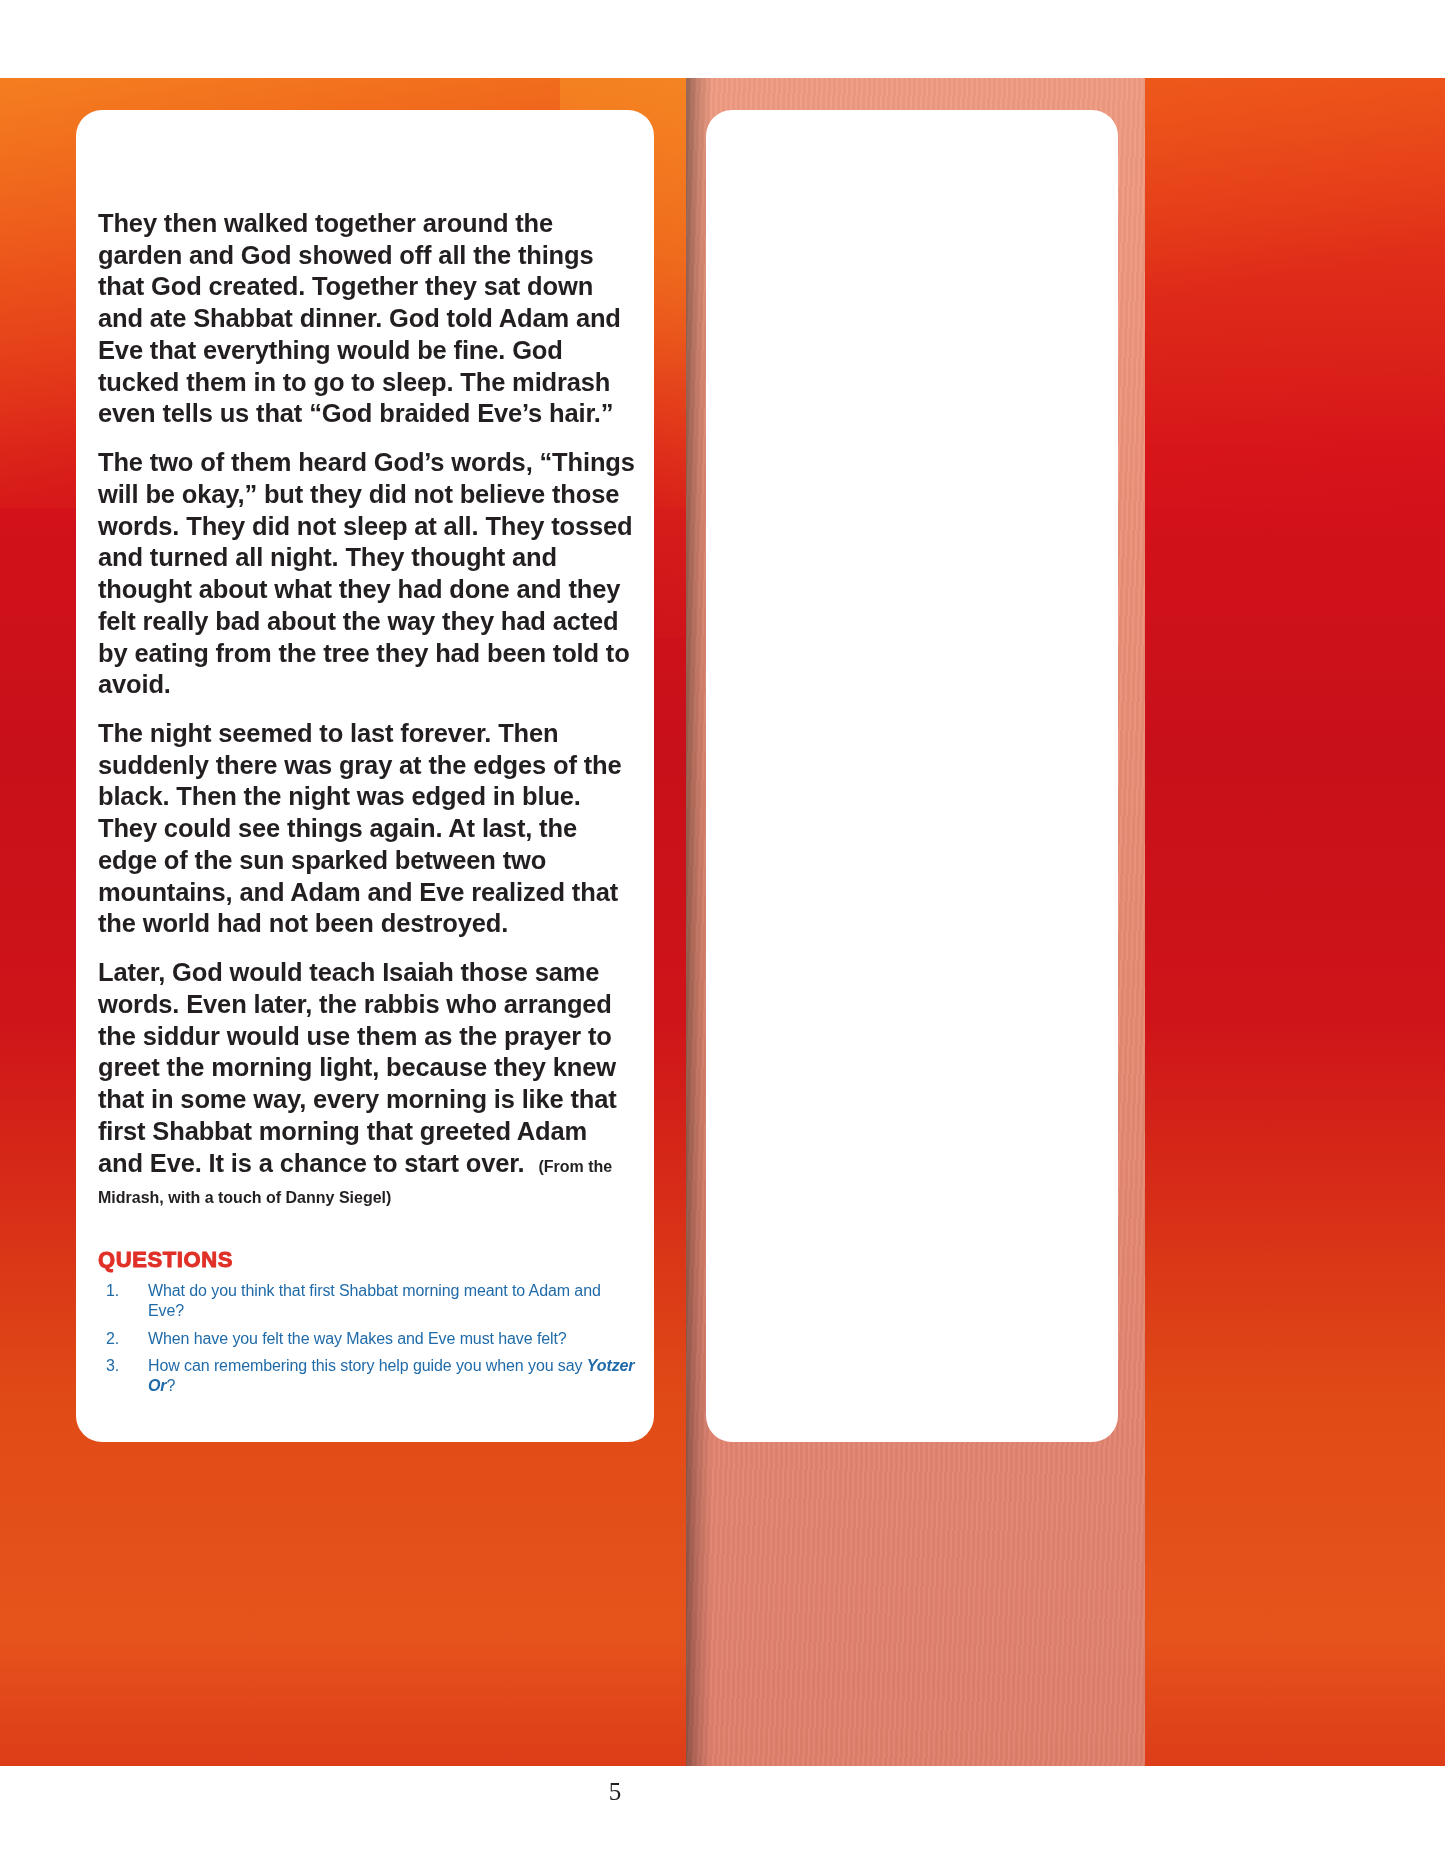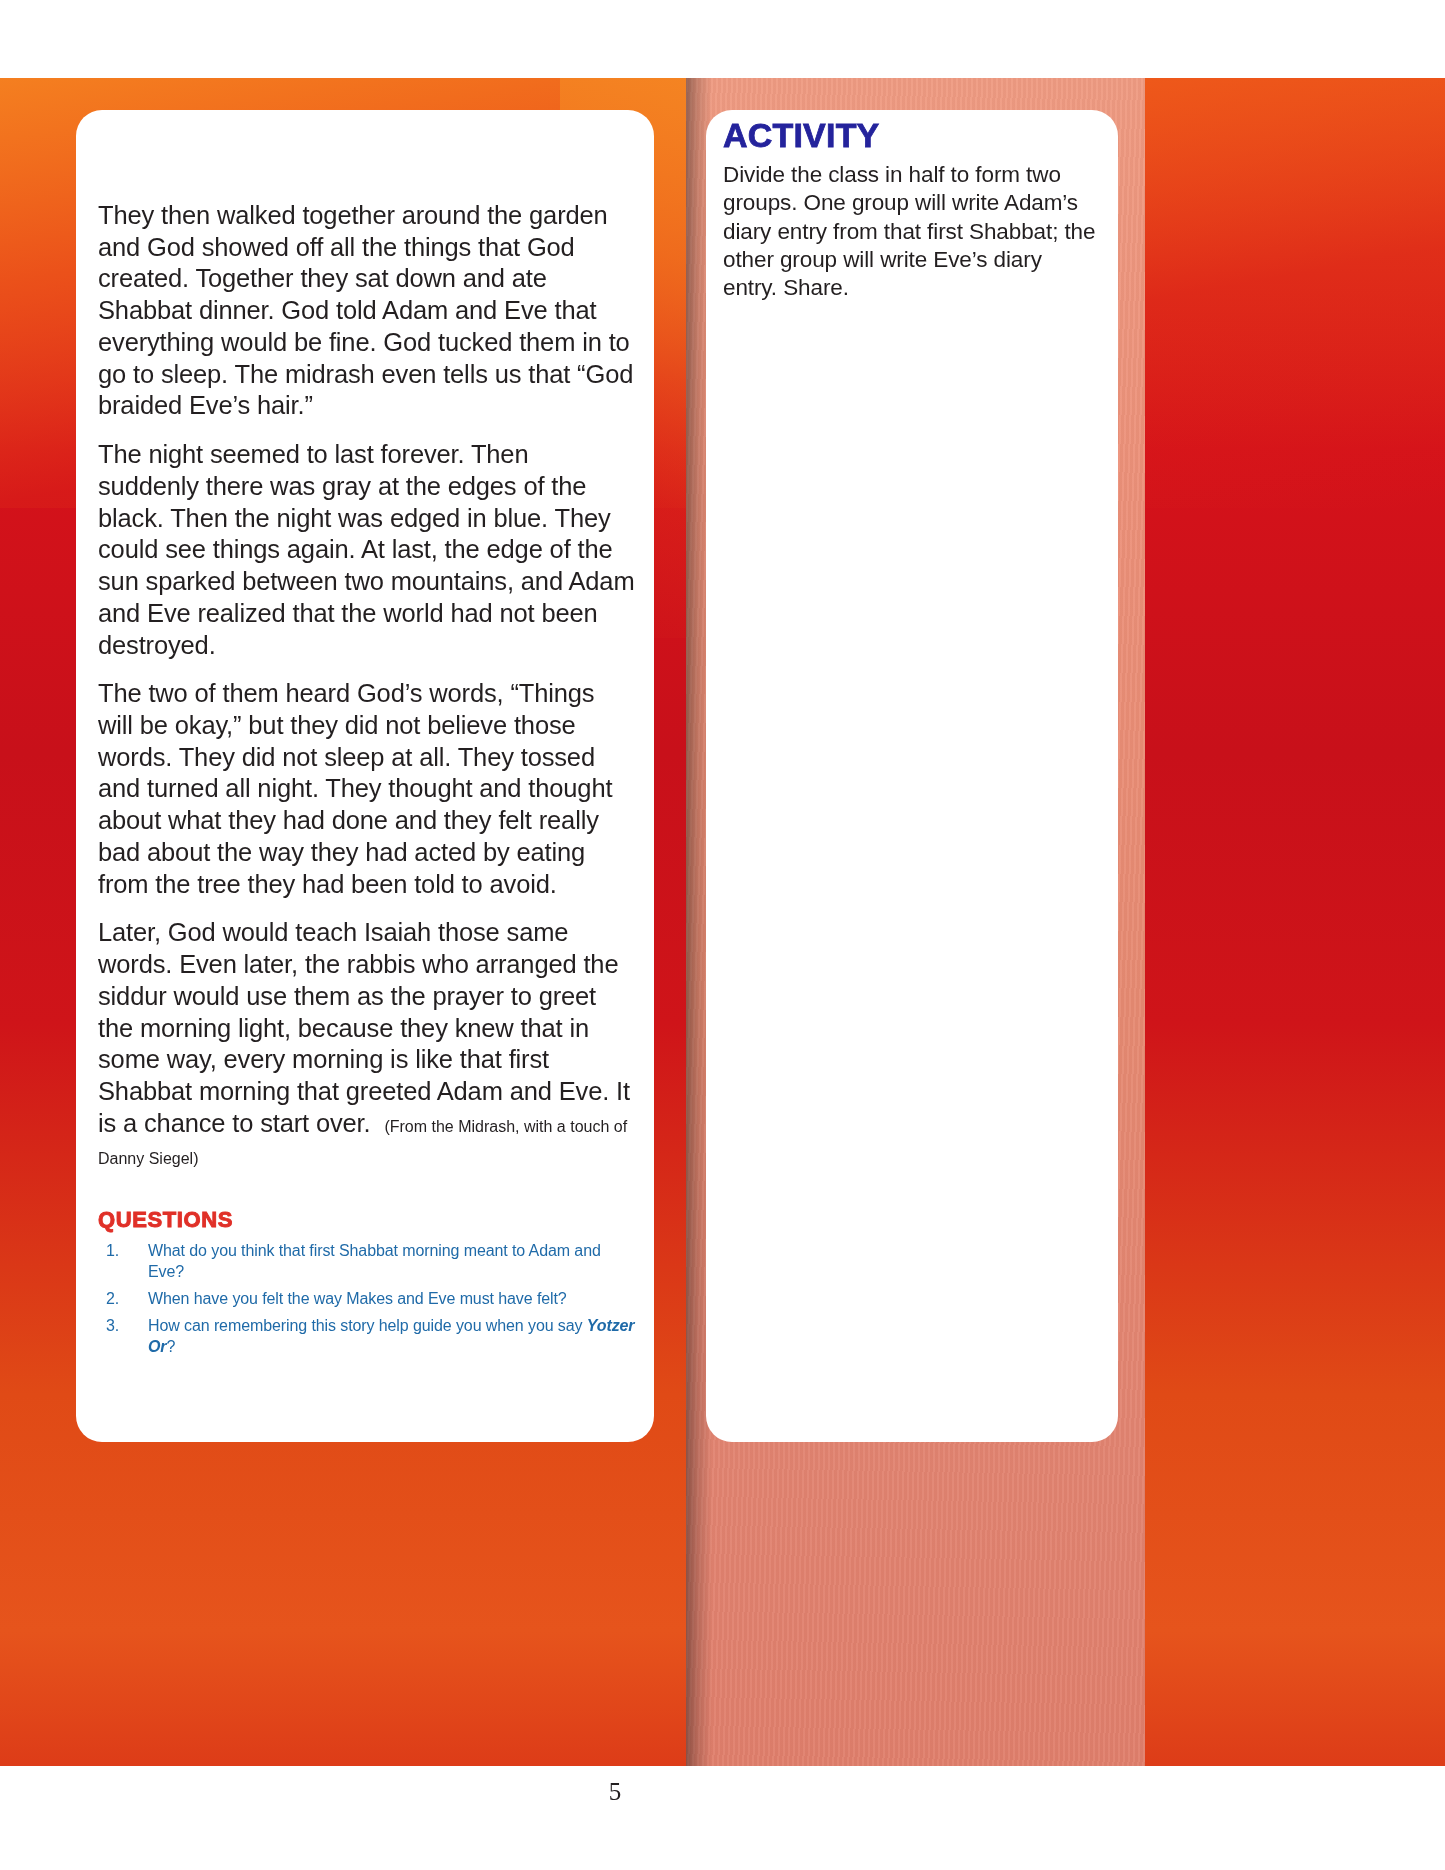--- a/index.html
+++ b/index.html
@@ -118,25 +118,25 @@
   }
 
   
   .main-body {
     position: absolute;
     left: 98px;
     top: 200px;
     width: 538px;
   }
   .para {
-    margin: 0 0 17px 0;
+    margin: 8px 0 17px 0;
     font-size: 25.5px;
     line-height: 1.245;
     color: #231f20;
-    font-weight: 400;
+    font-weight: 700;
     letter-spacing: -0.15px;
   }
   .attrib {
     font-size: 16px;
     line-height: 1.35;
     color: #231f20;
     letter-spacing: 0;
   }
 
   
@@ -225,34 +225,30 @@
 
   <div class="salmon-col"></div>
   <div class="salmon-shadow"></div>
 
   <div class="card card-main"></div>
   <div class="card card-side"></div>
 
   <div class="main-body">
 
     <p class="para">They then walked together around the garden and God showed off all the things that God created. Together they sat down and ate Shabbat dinner. God told Adam and Eve that everything would be fine. God tucked them in to go to sleep. The midrash even tells us that “God braided Eve’s hair.”</p>
+    <p class="para">The two of them heard God’s words, “Things will be okay,” but they did not believe those words. They did not sleep at all. They tossed and turned all night. They thought and thought about what they had done and they felt really bad about the way they had acted by eating from the tree they had been told to avoid.</p>
     <p class="para">The night seemed to last forever. Then suddenly there was gray at the edges of the black. Then the night was edged in blue. They could see things again. At last, the edge of the sun sparked between two mountains, and Adam and Eve realized that the world had not been destroyed.</p>
-    <p class="para">The two of them heard God’s words, “Things will be okay,” but they did not believe those words. They did not sleep at all. They tossed and turned all night. They thought and thought about what they had done and they felt really bad about the way they had acted by eating from the tree they had been told to avoid.</p>
 
     <p class="para"><span>Later, God would teach Isaiah those same words. Even later, the rabbis who arranged the siddur would use them as the prayer to greet the morning light, because they knew that in some way, every morning is like that first Shabbat morning that greeted Adam and Eve. It is a chance to start over.</span>&nbsp; <span class="attrib">(From the Midrash, with a touch of Danny Siegel)</span></p>
 
     <div class="questions-head">QUESTIONS</div>
 
     <ol class="qlist">
       <li><span>What do you think that first Shabbat morning meant to Adam and Eve?</span></li>
       <li><span>When have you felt the way Makes and Eve must have felt?</span></li>
       <li><span>How can remembering this story help guide you when you say </span><em>Yotzer Or</em><span>?</span></li>
     </ol>
   </div>
 
-  <div class="side-body">
-    <div class="activity-head">ACTIVITY</div>
-    <p class="activity-text">Divide the class in half to form two groups. One group will write Adam’s diary entry from that first Shabbat; the other group will write Eve’s diary entry. Share.</p>
-  </div>
 
   <div class="page-number">5</div>
 
 </div>
 
 </body></html>

